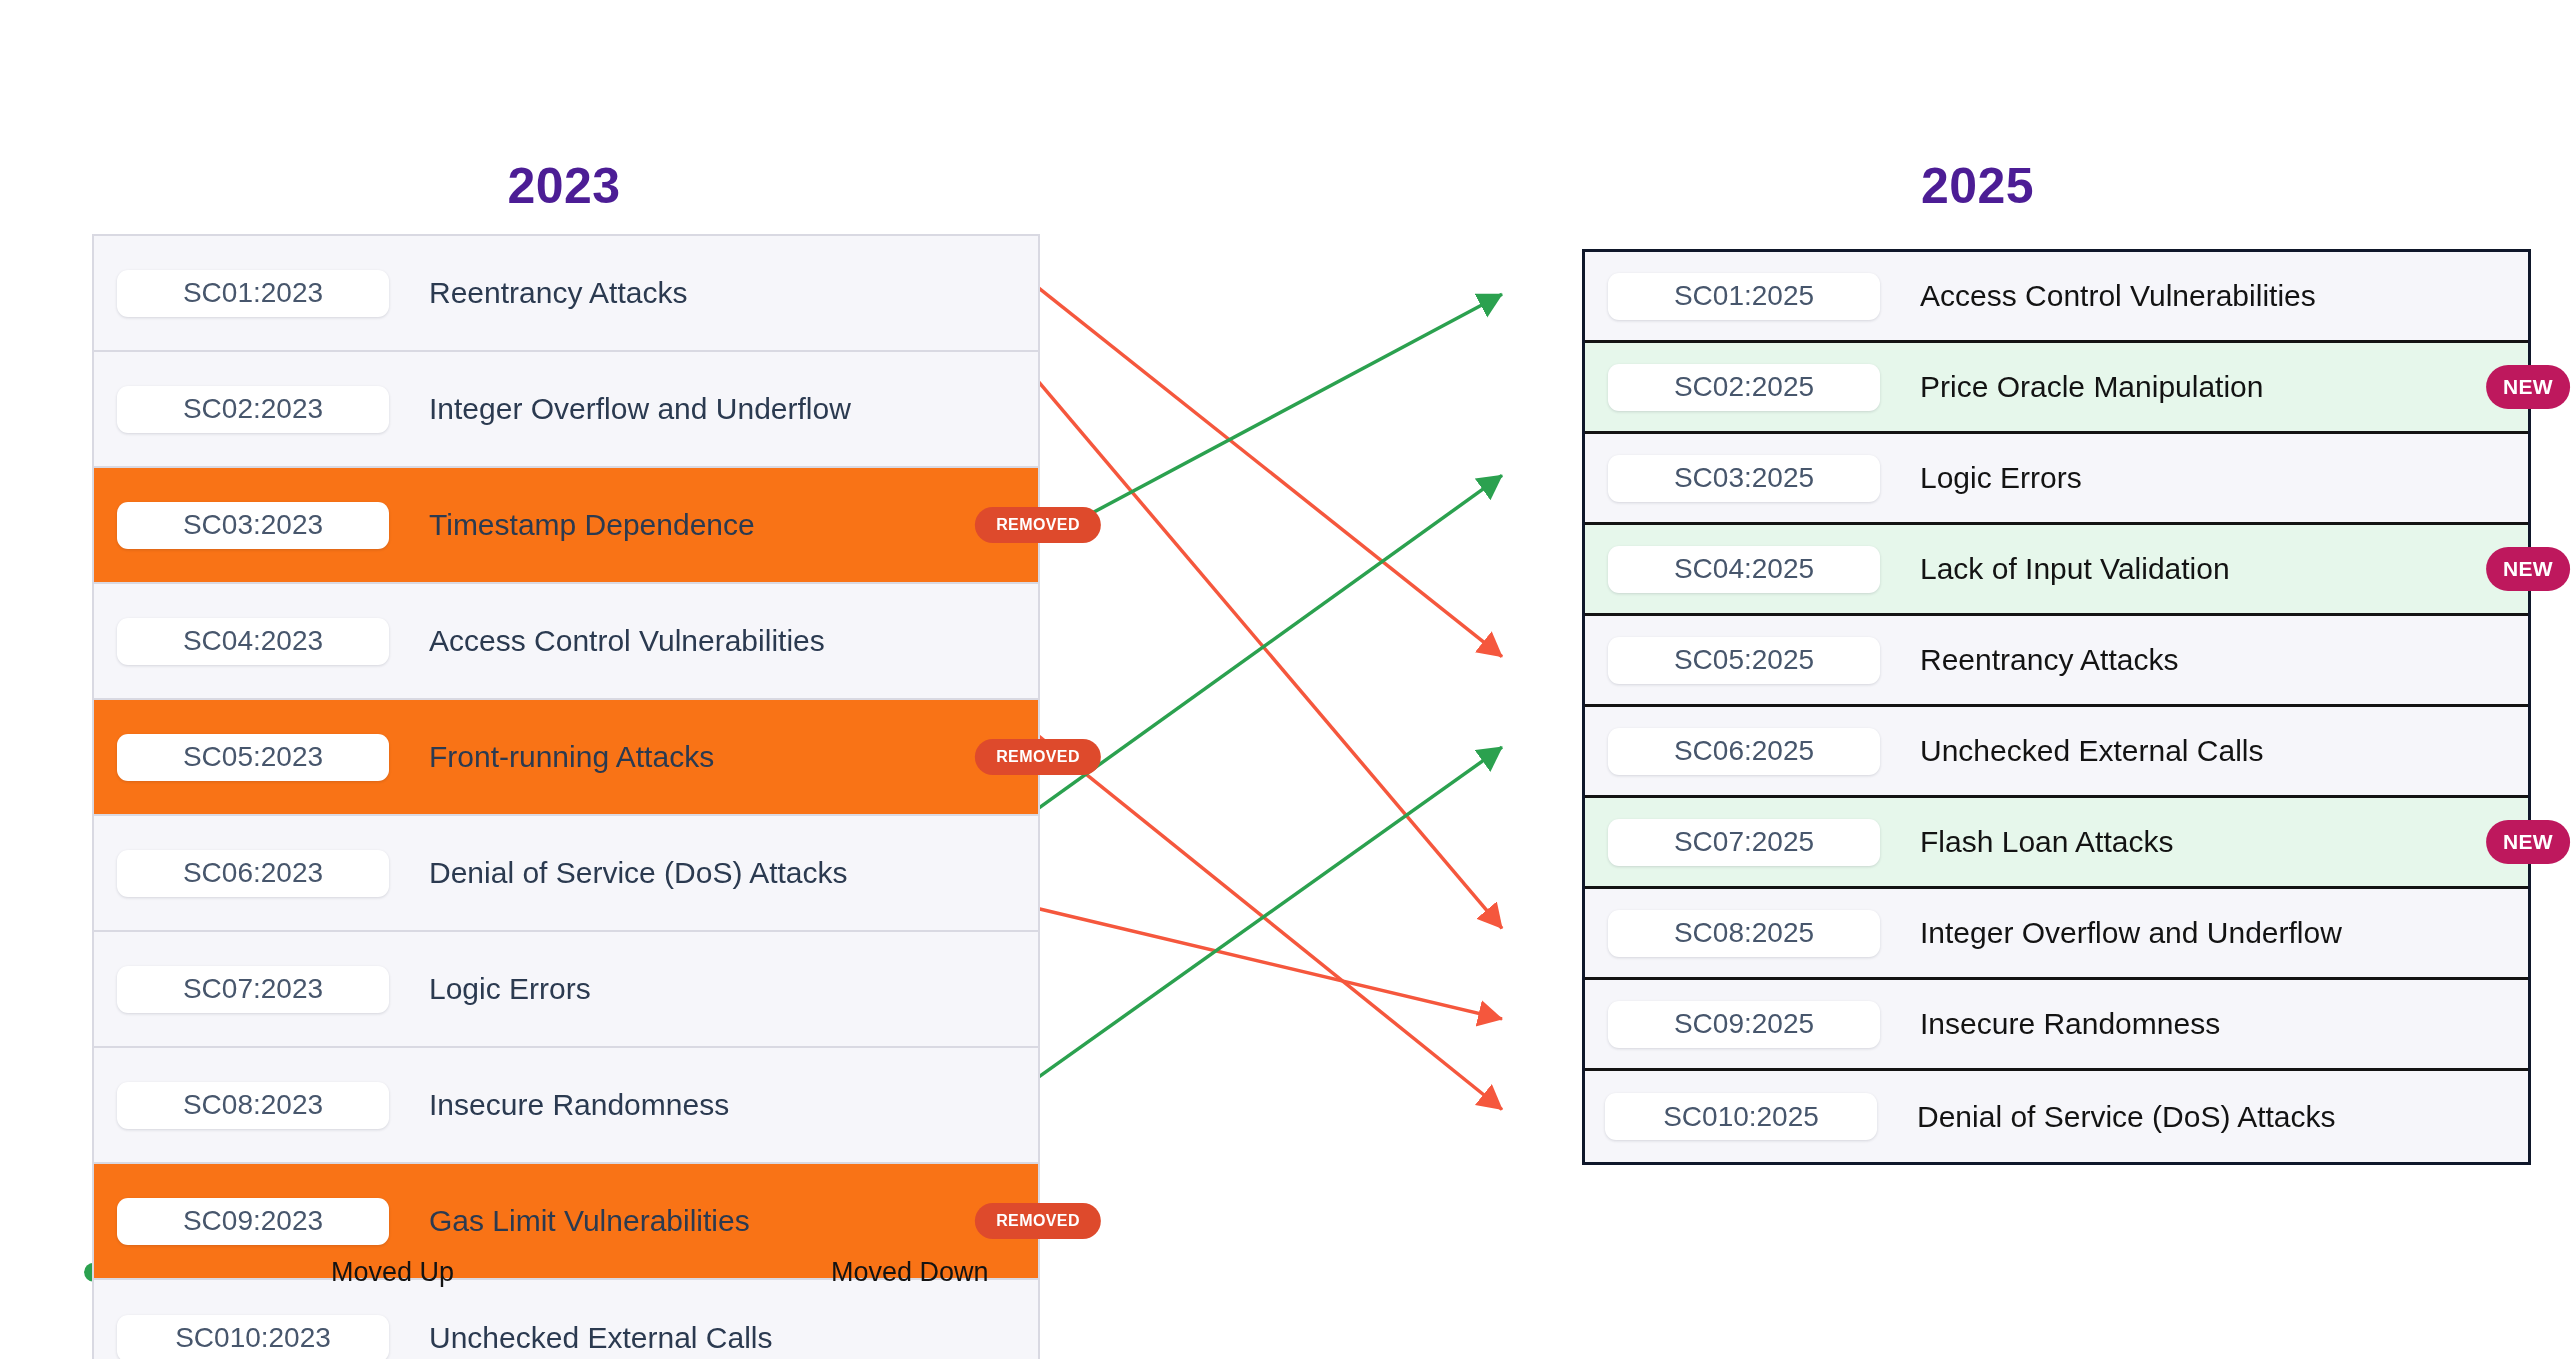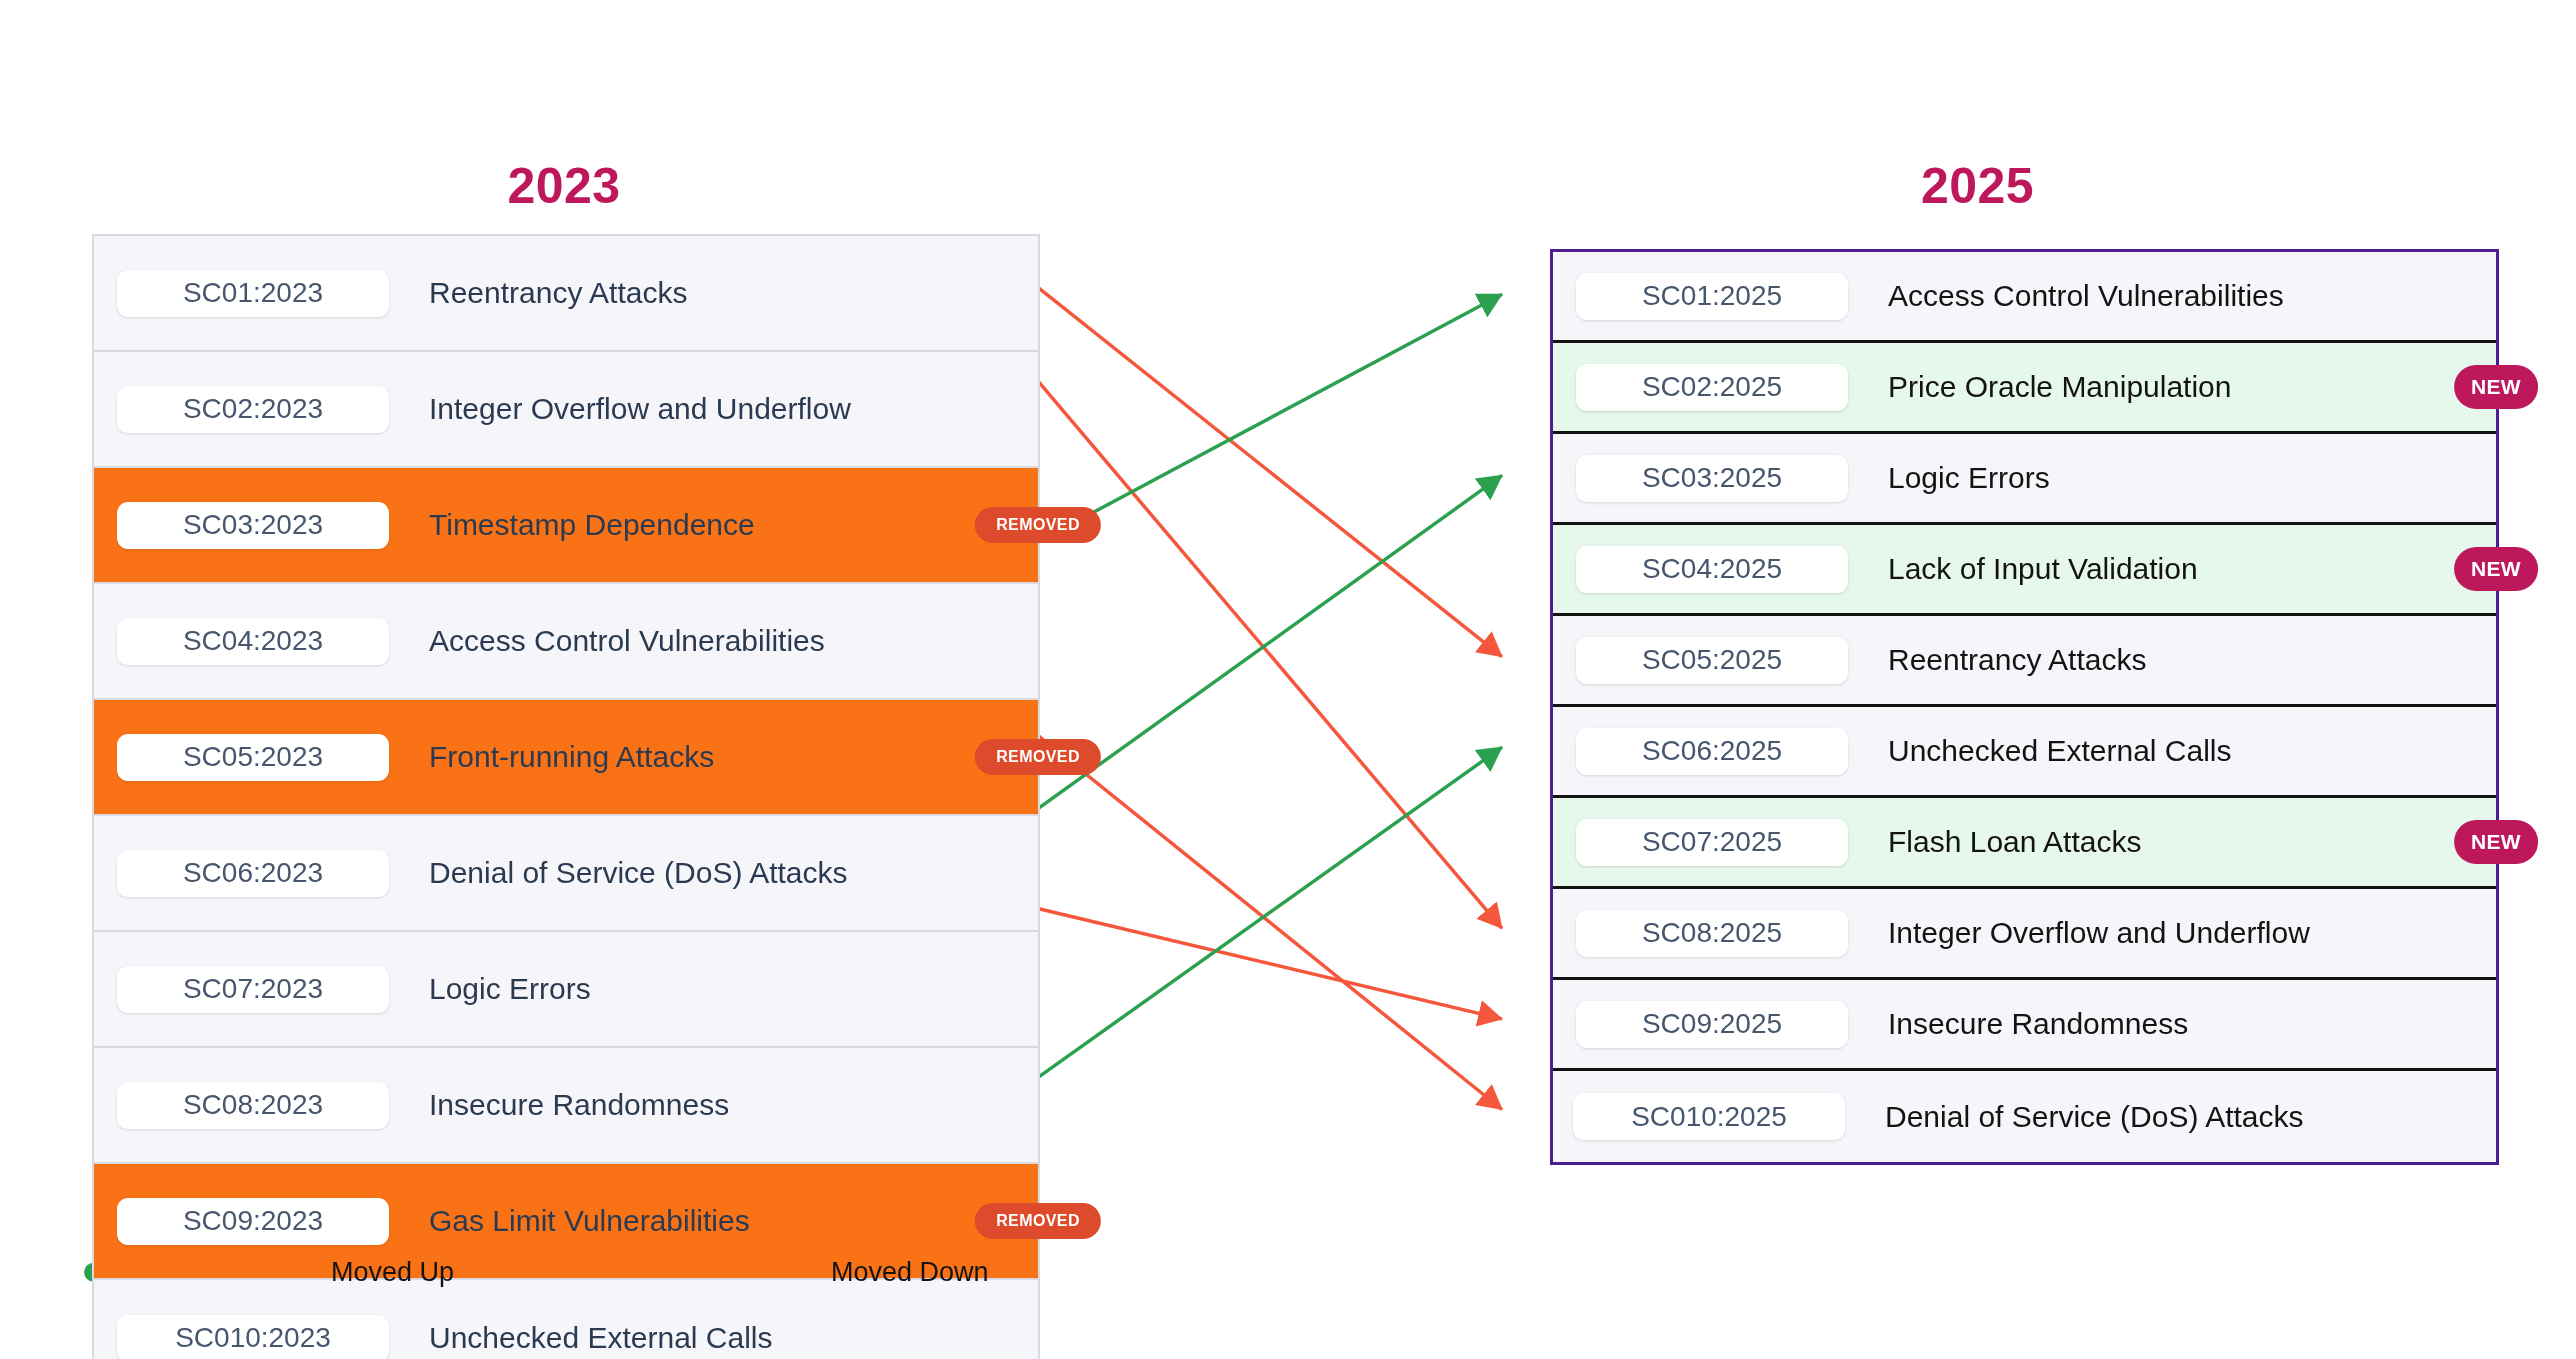--- a/index.html
+++ b/index.html
@@ -3,27 +3,27 @@
 <meta charset="utf-8">
 <style>
   html,body{margin:0;padding:0;background:#ffffff;}
   .canvas{
     position:relative;width:2576px;height:1360px;overflow:hidden;background:#ffffff;
     font-family:"Liberation Sans","DejaVu Sans",sans-serif;
   }
   #arrow-layer{position:absolute;left:0;top:0;width:2576px;height:1360px;pointer-events:none;}
   .col-title{
     position:absolute;top:157px;text-align:center;
-    font-size:50px;font-weight:600;color:#be185d;letter-spacing:0.5px;
+    font-size:50px;font-weight:600;color:#4c1d95;letter-spacing:0.5px;
   }
   .col-title.left{left:92px;width:944px;}
   .col-title.right{left:1506px;width:943px;}
   .table{position:absolute;box-sizing:content-box;}
   #left-table{left:92px;top:234px;width:944px;border:2px solid #D9D9E2;}
-  #right-table{left:1550px;top:249px;width:943px;border:3px solid #4c1d95;}
+  #right-table{left:1582px;top:249px;width:943px;border:3px solid #0f172a;}
   .row{
     position:relative;display:flex;align-items:center;
     padding-left:23px;box-sizing:border-box;background:#F6F6FA;
   }
   #left-table .row{height:116px;border-bottom:2px solid #D9D9E2;}
   #left-table .row:last-child{border-bottom:none;}
   #right-table .row{height:91px;border-bottom:3px solid #131313;}
   #right-table .row:last-child{border-bottom:none;padding-left:20px;}
   #left-table .row.removed{background:#f97316;}
   #right-table .row.new{background:#E6F7EB;}

